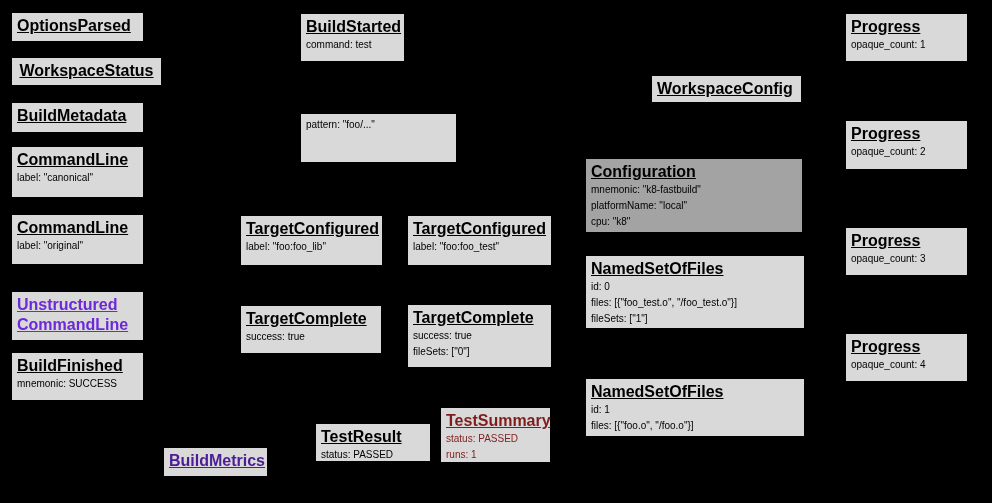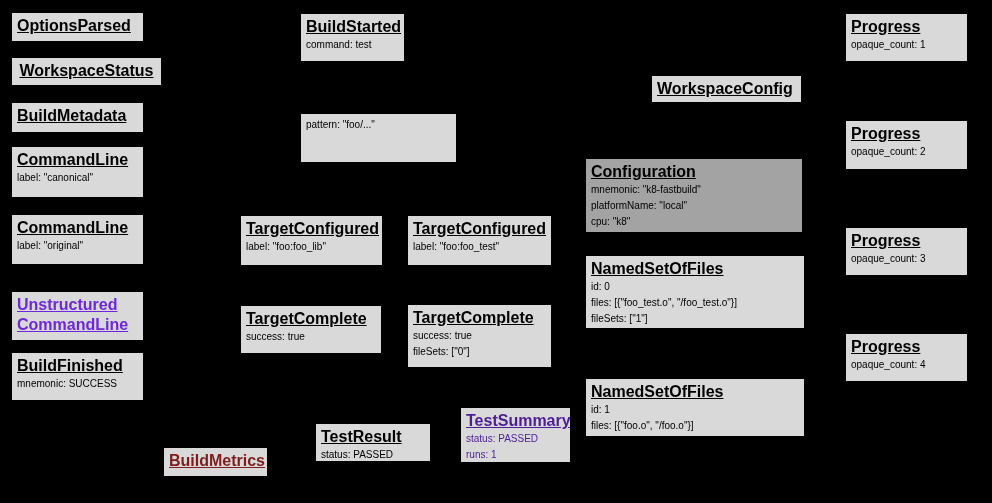--- a/index.html
+++ b/index.html
@@ -55,21 +55,21 @@
       <div class="node-attr">label: "original"</div>
     </div>
     <div class="node" style="left: 11px; top: 283px; width: 133px; height: 50px; background: rgb(217, 217, 217); border-color: rgb(0, 0, 0); color: #6d28d9; margin-top: 8px;">
       <div class="node-title">Unstructured
 CommandLine</div>
     </div>
     <div class="node" style="left: 11px; top: 352px; width: 133px; height: 49px; background: rgb(217, 217, 217); border-color: rgb(0, 0, 0); color: rgb(0, 0, 0);">
       <div class="node-title">BuildFinished</div>
       <div class="node-attr">mnemonic: SUCCESS</div>
     </div>
-    <div class="node" style="left: 163px; top: 447px; width: 105px; height: 30px; background: rgb(217, 217, 217); border-color: rgb(0, 0, 0); color: #7f1d1d;">
+    <div class="node" style="left: 163px; top: 447px; width: 105px; height: 30px; background: rgb(217, 217, 217); border-color: rgb(0, 0, 0); color: #4c1d95;">
       <div class="node-title">BuildMetrics</div>
     </div>
     <div class="node" style="left: 300px; top: 13px; width: 105px; height: 49px; background: rgb(217, 217, 217); border-color: rgb(0, 0, 0); color: rgb(0, 0, 0);">
       <div class="node-title">BuildStarted</div>
       <div class="node-attr">command: test</div>
     </div>
     <div class="node" style="left: 300px; top: 113px; width: 157px; height: 50px; background: rgb(217, 217, 217); border-color: rgb(0, 0, 0); color: rgb(0, 0, 0);">
       <div class="node-attr">pattern: "foo/..."</div>
     </div>
     <div class="node" style="left: 240px; top: 215px; width: 143px; height: 51px; background: rgb(217, 217, 217); border-color: rgb(0, 0, 0); color: rgb(0, 0, 0);">
@@ -86,21 +86,21 @@
     </div>
     <div class="node" style="left: 407px; top: 215px; width: 145px; height: 51px; background: rgb(217, 217, 217); border-color: rgb(0, 0, 0); color: rgb(0, 0, 0);">
       <div class="node-title">TargetConfigured</div>
       <div class="node-attr">label: "foo:foo_test"</div>
     </div>
     <div class="node" style="left: 407px; top: 304px; width: 145px; height: 64px; background: rgb(217, 217, 217); border-color: rgb(0, 0, 0); color: rgb(0, 0, 0);">
       <div class="node-title">TargetComplete</div>
       <div class="node-attr">success: true</div>
       <div class="node-attr">fileSets: ["0"]</div>
     </div>
-    <div class="node" style="left: 460px; top: 407px; width: 111px; height: 56px; background: rgb(217, 217, 217); border-color: rgb(0, 0, 0); color: #4c1d95;">
+    <div class="node" style="left: 440px; top: 407px; width: 111px; height: 56px; background: rgb(217, 217, 217); border-color: rgb(0, 0, 0); color: #7f1d1d;">
       <div class="node-title">TestSummary</div>
       <div class="node-attr">status: PASSED</div>
       <div class="node-attr">runs: 1</div>
     </div>
     <div class="node" style="left: 651px; top: 75px; width: 151px; height: 28px; background: rgb(217, 217, 217); border-color: rgb(0, 0, 0); color: rgb(0, 0, 0);">
       <div class="node-title">WorkspaceConfig</div>
     </div>
     <div class="node" style="left: 585px; top: 158px; width: 218px; height: 75px; background: #a3a3a3; border-color: rgb(0, 0, 0); color: rgb(0, 0, 0);">
       <div class="node-title">Configuration</div>
       <div class="node-attr">mnemonic: "k8-fastbuild"</div>

